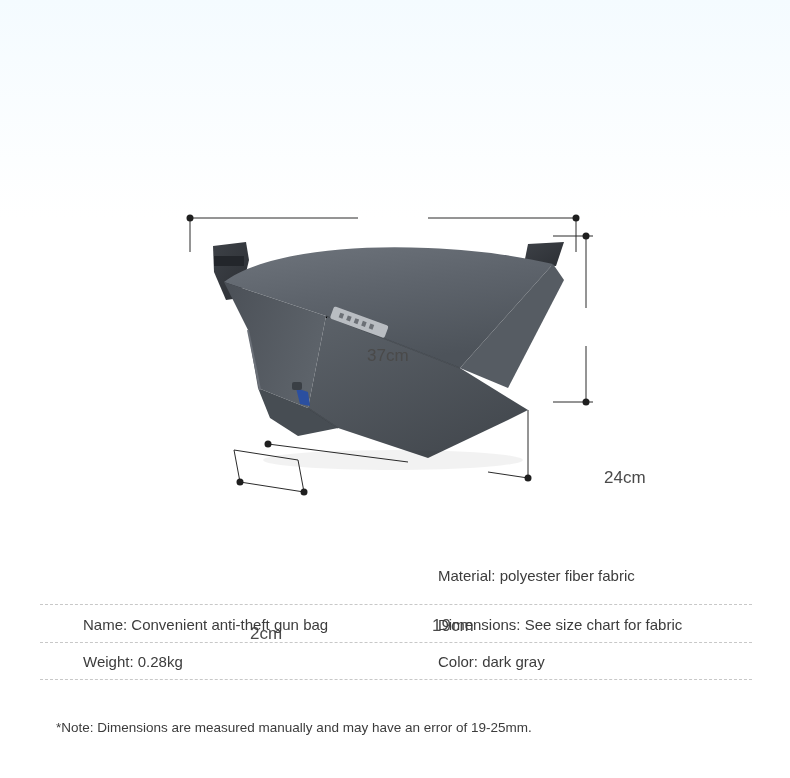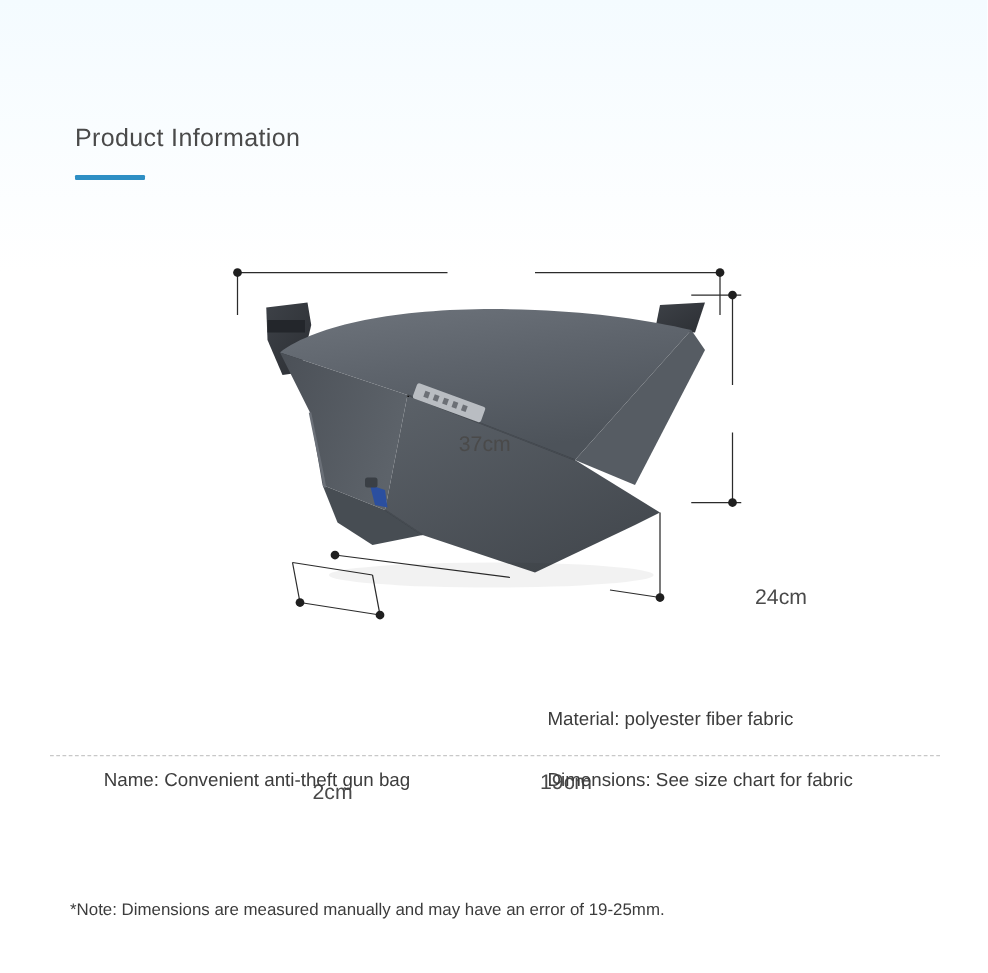--- a/index.html
+++ b/index.html
@@ -117,24 +117,20 @@
     font-size: 13.5px;
     color: #3c3c3c;
     white-space: nowrap;
   }
 </style>
 </head>
 <body>
 
 <div class="page">
 
-  <div class="header">
-    <div class="header-title">Product Information</div>
-    <div class="header-underline"></div>
-  </div>
 
   <div class="product-area">
 
     <svg class="bag-svg" width="790" height="400" viewBox="0 0 790 400">
       <defs>
         <linearGradient id="bagMain" x1="0" y1="0" x2="0.4" y2="1">
           <stop offset="0%" stop-color="#6e747c"></stop>
           <stop offset="45%" stop-color="#5e646c"></stop>
           <stop offset="100%" stop-color="#4d535a"></stop>
         </linearGradient>
@@ -236,17 +232,21 @@
     <div class="dim-label dim-small">2cm</div>
   </div>
 
   <div class="material-line">Material: polyester fiber fabric</div>
 
   <div class="spec-table">
     <div class="spec-row">
       <div class="spec-cell left">Name: Convenient anti-theft gun bag</div>
       <div class="spec-cell right">Dimensions: See size chart for fabric</div>
     </div>
+    <div class="spec-row last">
+      <div class="spec-cell left">Weight: 0.28kg</div>
+      <div class="spec-cell right">Color: dark gray</div>
+    </div>
   </div>
 
   <div class="note">*Note: Dimensions are measured manually and may have an error of 19-25mm.</div>
 
 </div>
 
 </body></html>

